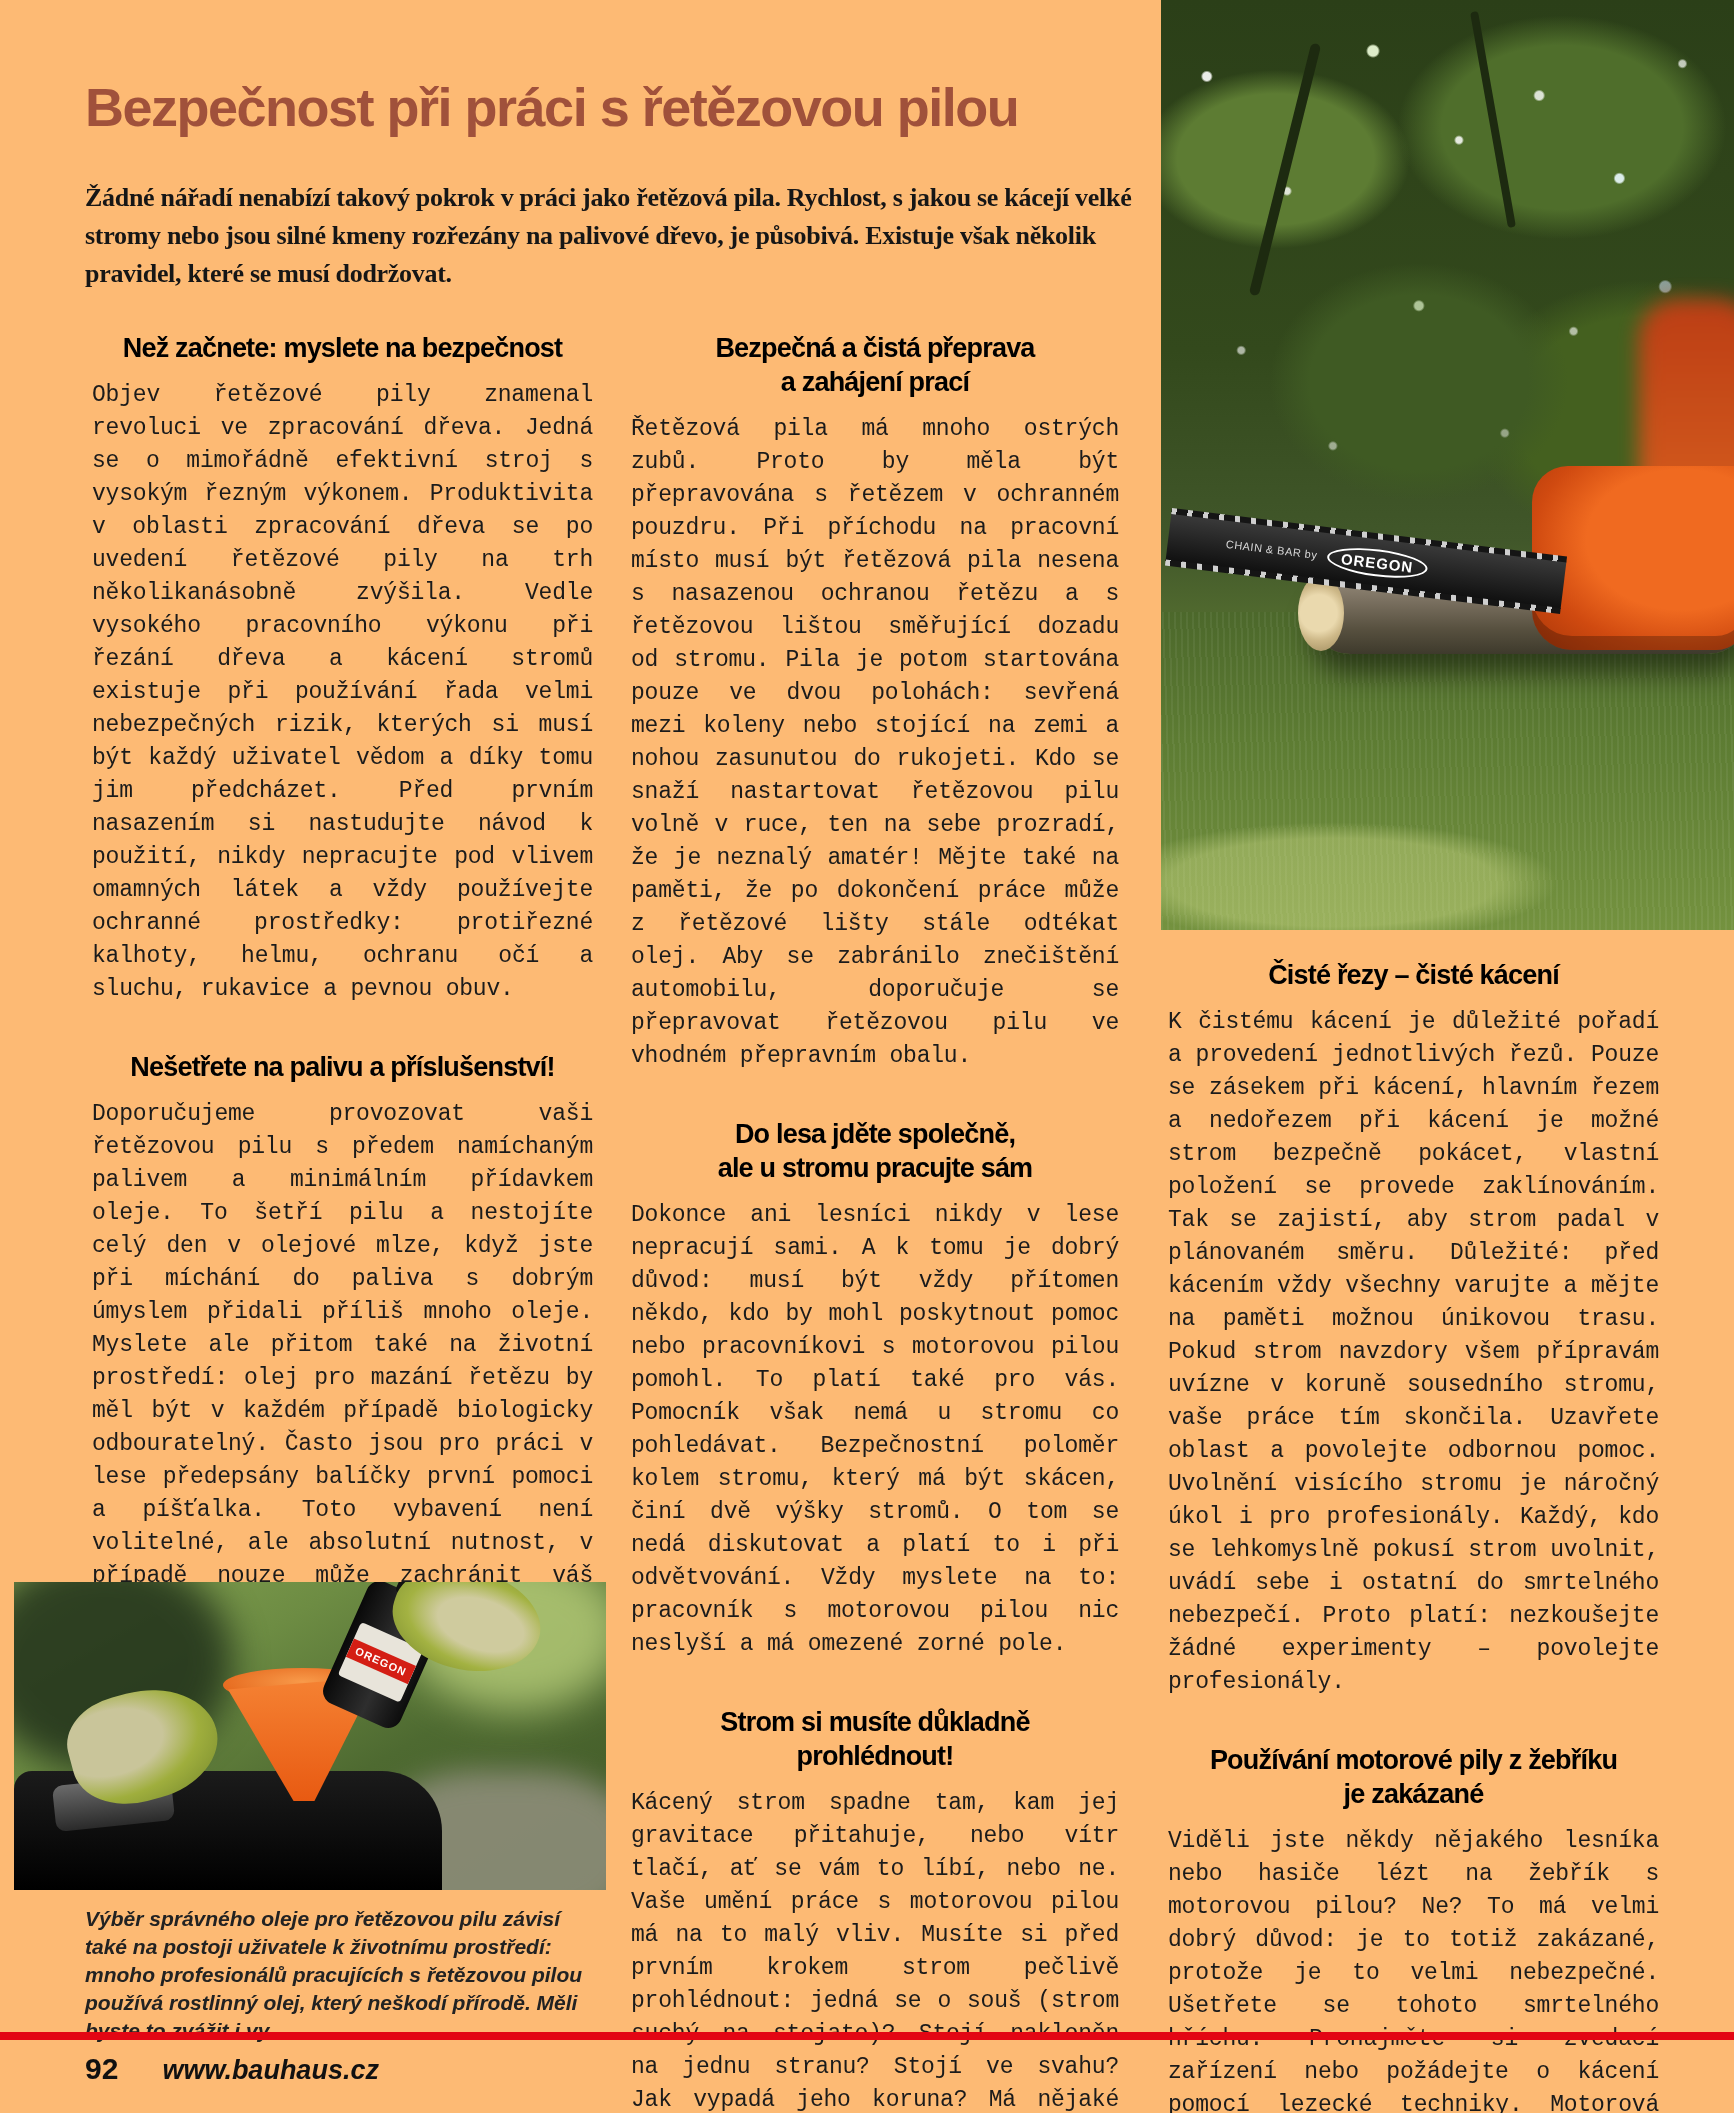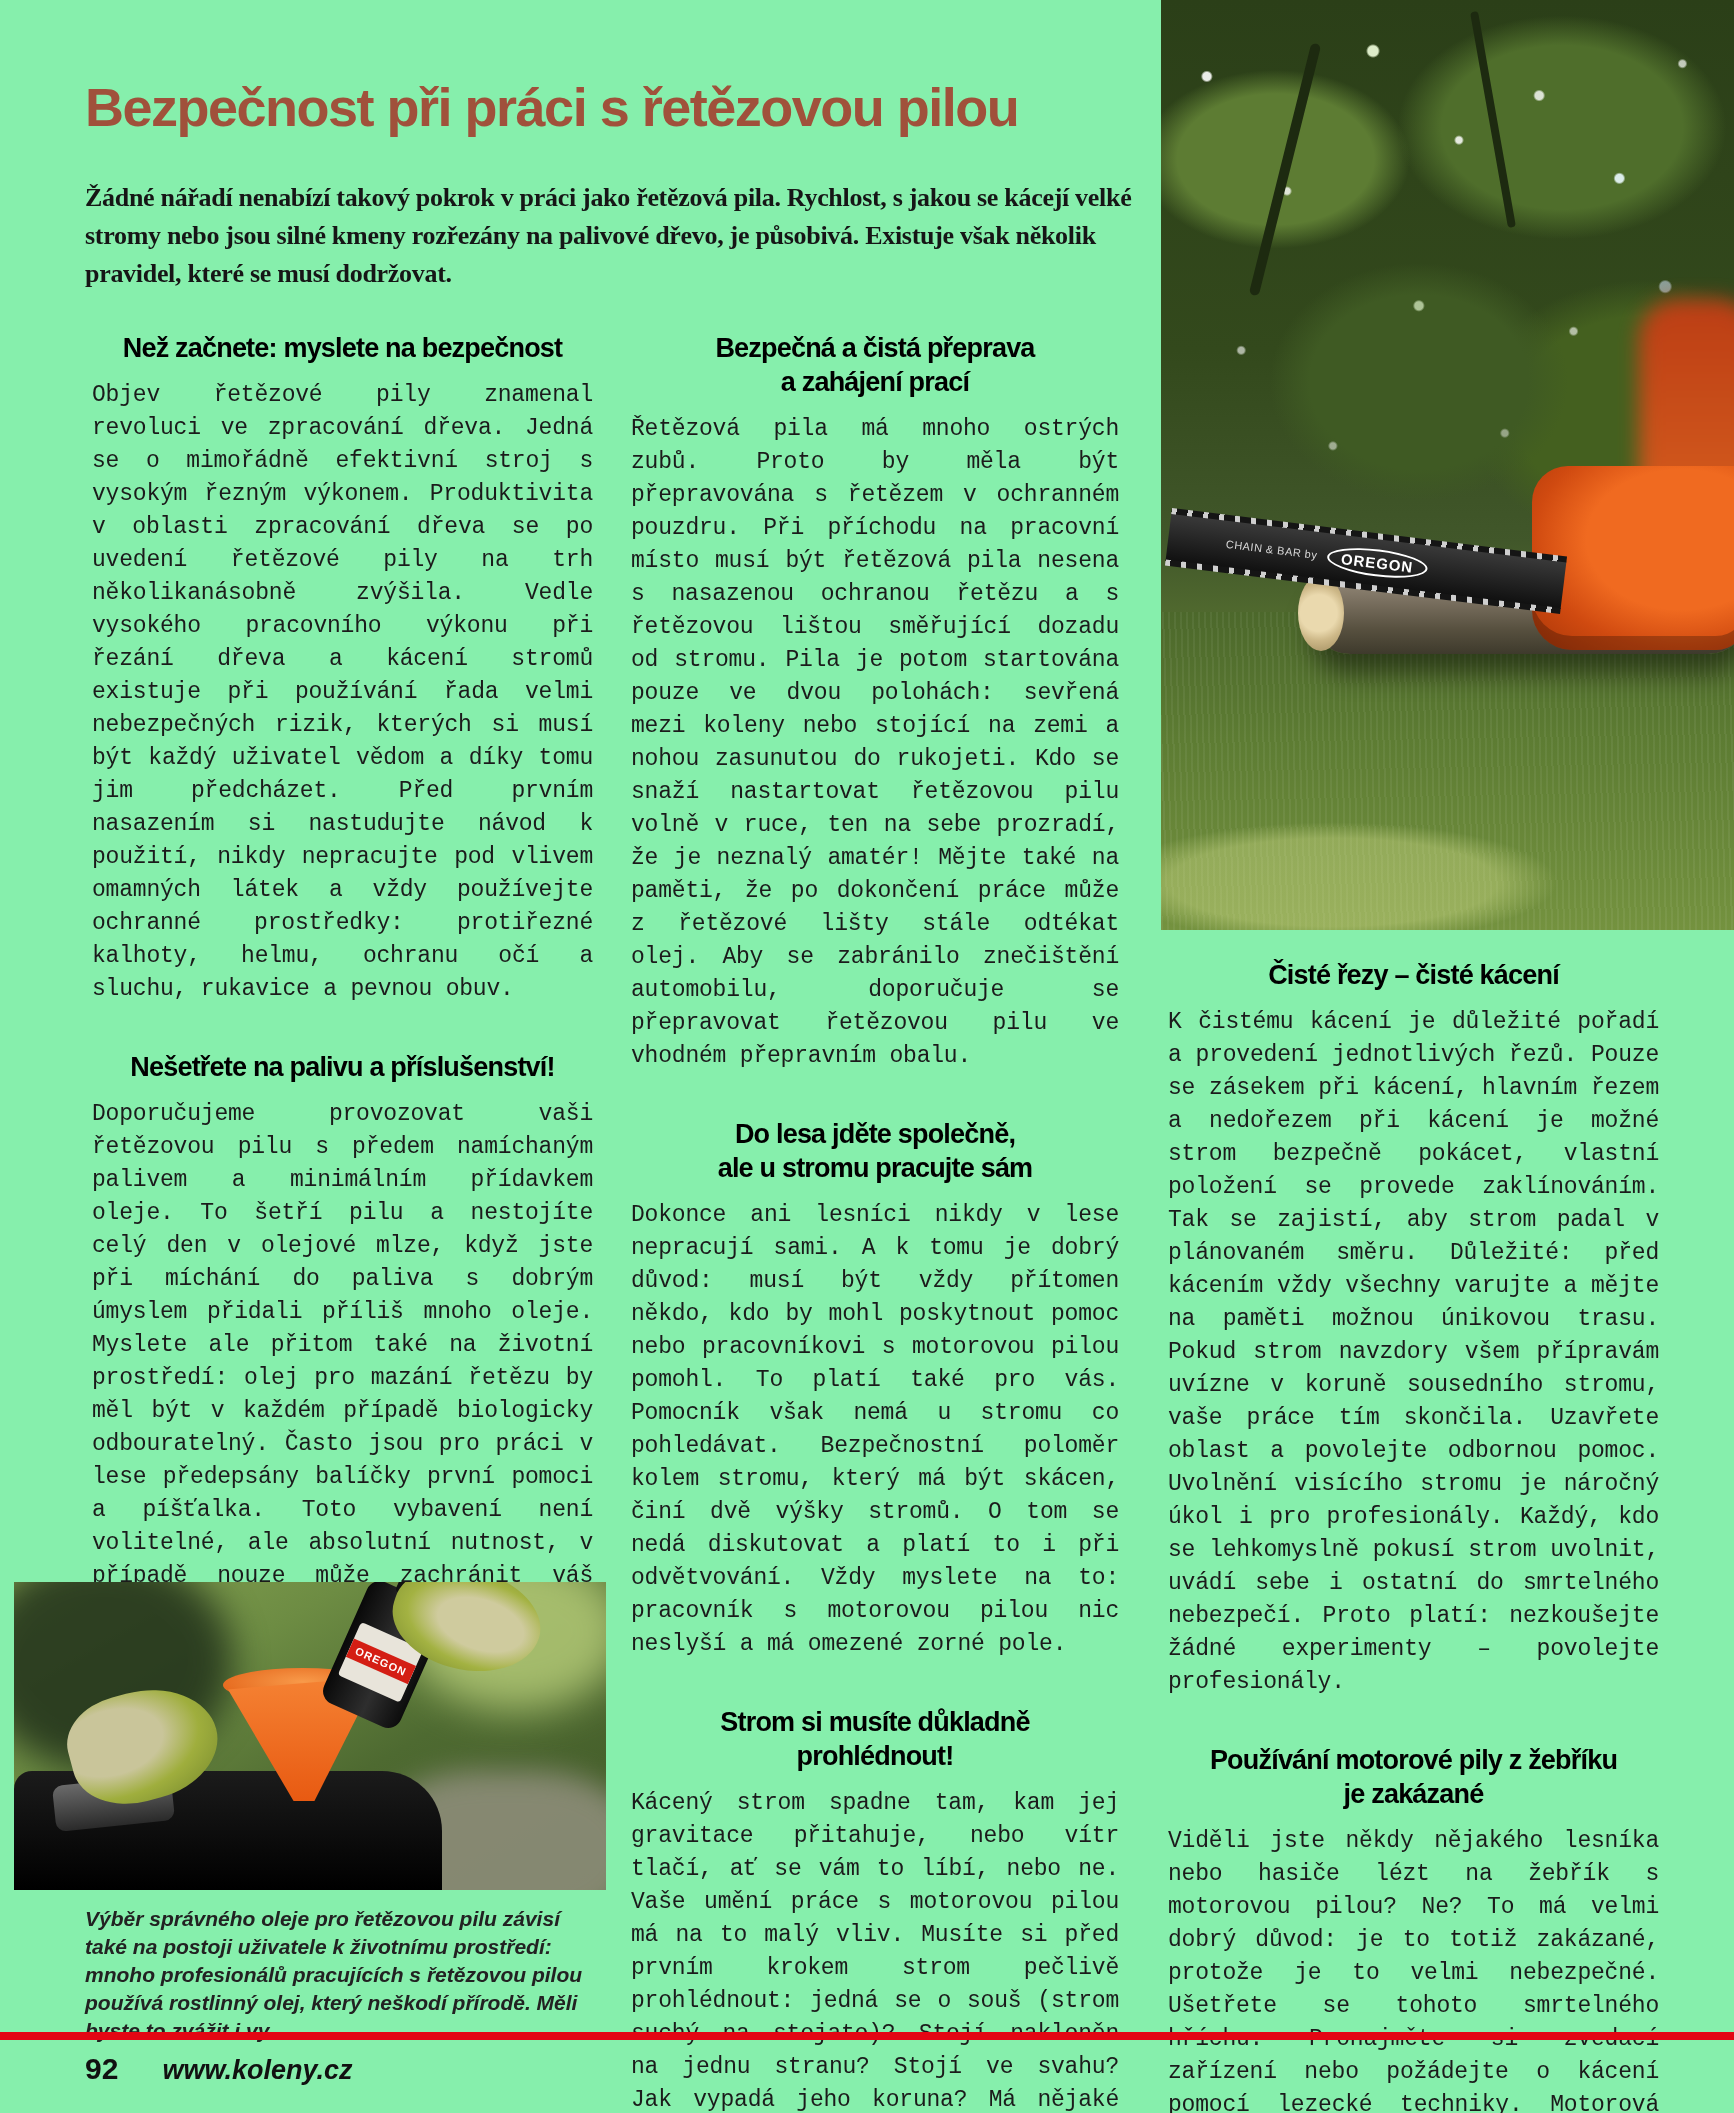--- a/index.html
+++ b/index.html
@@ -1,16 +1,16 @@
 <!DOCTYPE html>
 <html lang="cs"><head>
 <meta charset="utf-8">
 <style>
   html,body{margin:0;padding:0;background:#ffffff;}
-  .page{position:relative;width:1734px;height:2113px;background:#86efac;overflow:hidden;
+  .page{position:relative;width:1734px;height:2113px;background:#fdba74;overflow:hidden;
         font-family:"Liberation Sans","DejaVu Sans",sans-serif;color:#1b1b1b;}
 
   
   .title{position:absolute;left:85px;top:76px;width:1075px;margin:0;
          font-size:54px;line-height:62px;font-weight:700;letter-spacing:-1.5px;color:#a0513b;}
   .intro{position:absolute;left:85px;top:179px;width:1065px;margin:0;
          font-size:26px;line-height:38px;font-weight:700;letter-spacing:-0.3px;color:#161616;font-family:Liberation Serif, serif;}
 
   .col{position:absolute;text-align:justify;}
   .col1{left:85px;top:331px;width:515px;}
@@ -199,17 +199,17 @@
       </div>
     </div>
     <div class="pb-glove right"></div>
   </div>
 
   <p class="caption">Výběr správného oleje pro řetězovou pilu závisí také na postoji uživatele k životnímu prostředí: mnoho profesionálů pracujících s řetězovou pilou používá rostlinný olej, který neškodí přírodě. Měli byste to zvážit i vy.</p>
 
   <div class="footer-rule"></div>
   <div class="footer">
     <span class="page-number">92</span>
-    <span class="website">www.koleny.cz</span>
+    <span class="website">www.bauhaus.cz</span>
   </div>
 
 </div>
 
 
 </body></html>

